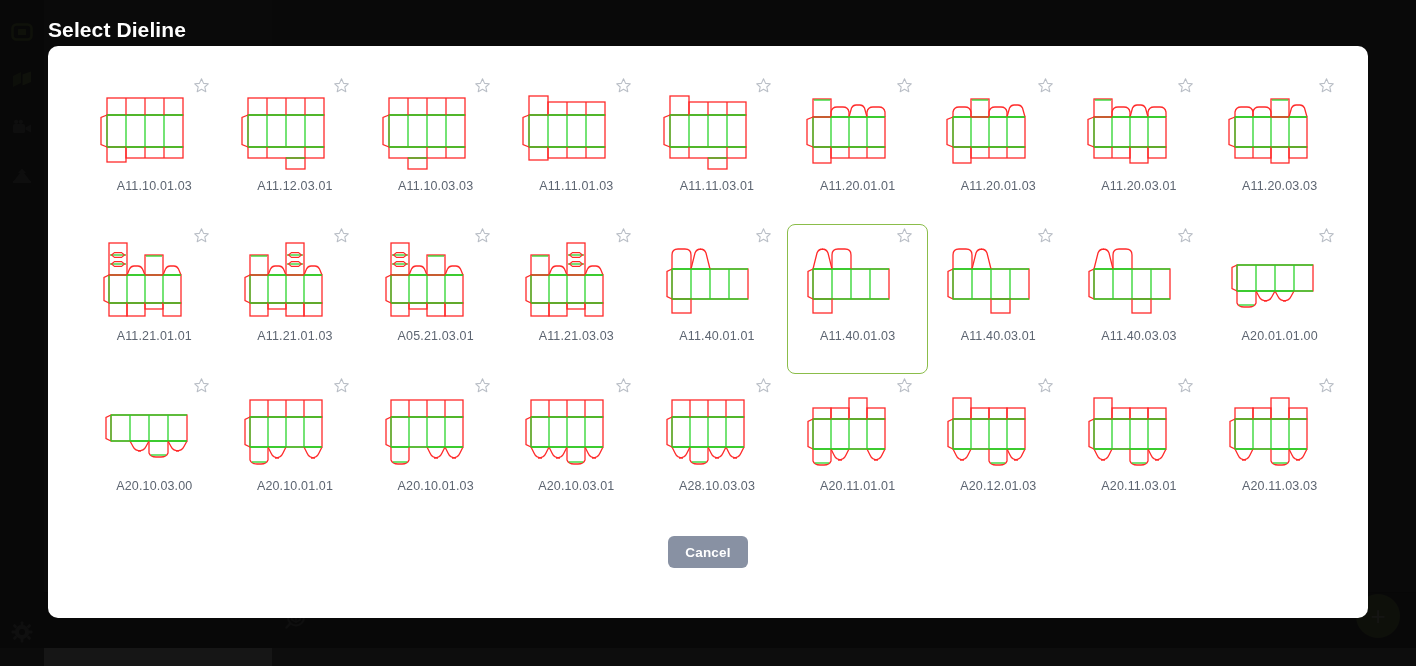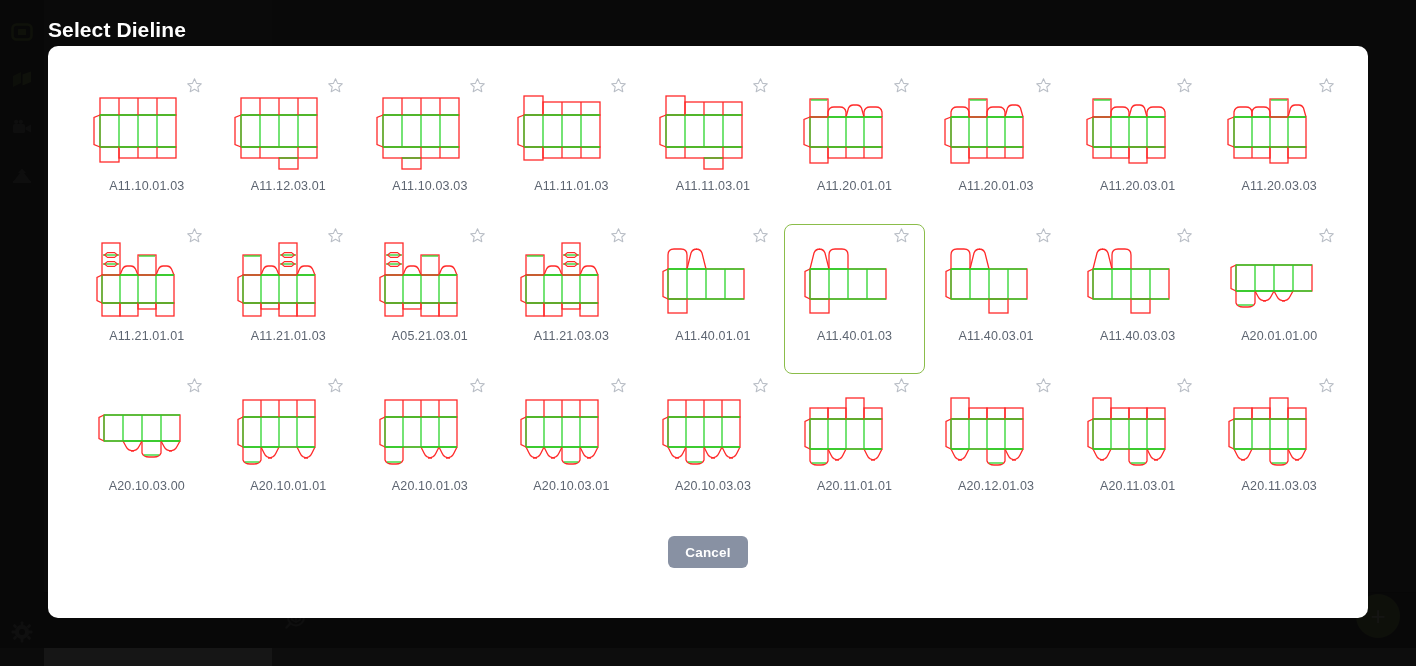--- a/index.html
+++ b/index.html
@@ -71,21 +71,21 @@
   .modal {
     position: absolute; left: 48px; top: 46px;
     width: 1320px; height: 572px;
     background: #ffffff;
     border-radius: 10px;
     z-index: 5;
     display: flex; flex-direction: column;
   }
   .grid-wrap {
     flex: 1;
-    padding: 28px 18px 0 28px;
+    padding: 28px 18px 0 36px;
     overflow: hidden;
   }
   .grid {
     display: grid;
     grid-template-columns: repeat(9, 1fr);
     grid-auto-rows: 150px;
     row-gap: 0px;
   }
 
   .card {
@@ -926,21 +926,21 @@
                 <line x1="18" y1="66" x2="36" y2="66" stroke="#2ad42a" stroke-width="1.3"></line>
                 <path d="M54 66 L57 72.05 Q59 77 65 77 L61 77 Q67 77 69 72.05 L72 66" fill="none" stroke="#ff2a2a" stroke-width="1.3"></path>
                 <line x1="54" y1="66" x2="72" y2="66" stroke="#2ad42a" stroke-width="1.3"></line>
                 <path d="M72 66 L75 72.05 Q77 77 83 77 L79 77 Q85 77 87 72.05 L90 66" fill="none" stroke="#ff2a2a" stroke-width="1.3"></path>
                 <line x1="72" y1="66" x2="90" y2="66" stroke="#2ad42a" stroke-width="1.3"></line>
                 <path d="M36 66 L36 79 Q37.5 83 43 83 L47 83 Q52.5 83 54 79 L54 66" fill="none" stroke="#ff2a2a" stroke-width="1.3"></path>
                 <line x1="36" y1="66" x2="54" y2="66" stroke="#2ad42a" stroke-width="1.3"></line>
                 <line x1="38" y1="81" x2="52" y2="81" stroke="#2ad42a" stroke-width="1.3"></line>
               </svg>
             </div>
-            <div class="card-label">A20.10.03.03</div>
+            <div class="card-label">A28.10.03.03</div>
           </div>
           <div class="card">
             <div class="star"><svg viewBox="0 0 24 24" width="17" height="17">
                 <path d="M12 2.6 L14.9 9.0 L21.6 9.6 L16.6 14.1 L18.1 20.8 L12 17.3 L5.9 20.8 L7.4 14.1 L2.4 9.6 L9.1 9.0 Z" fill="none" stroke="#b9bec6" stroke-width="1.5" stroke-linejoin="round"></path>
               </svg></div>
             <div class="thumb">
               <svg viewBox="0 0 126 96" preserveAspectRatio="xMidYMid meet">
                 <rect x="18" y="38" width="72" height="30" fill="none" stroke="#ff2a2a" stroke-width="1.3"></rect>
                 <line x1="18" y1="38" x2="90" y2="38" stroke="#2ad42a" stroke-width="1.3"></line>
                 <line x1="18" y1="68" x2="90" y2="68" stroke="#2ad42a" stroke-width="1.3"></line>

